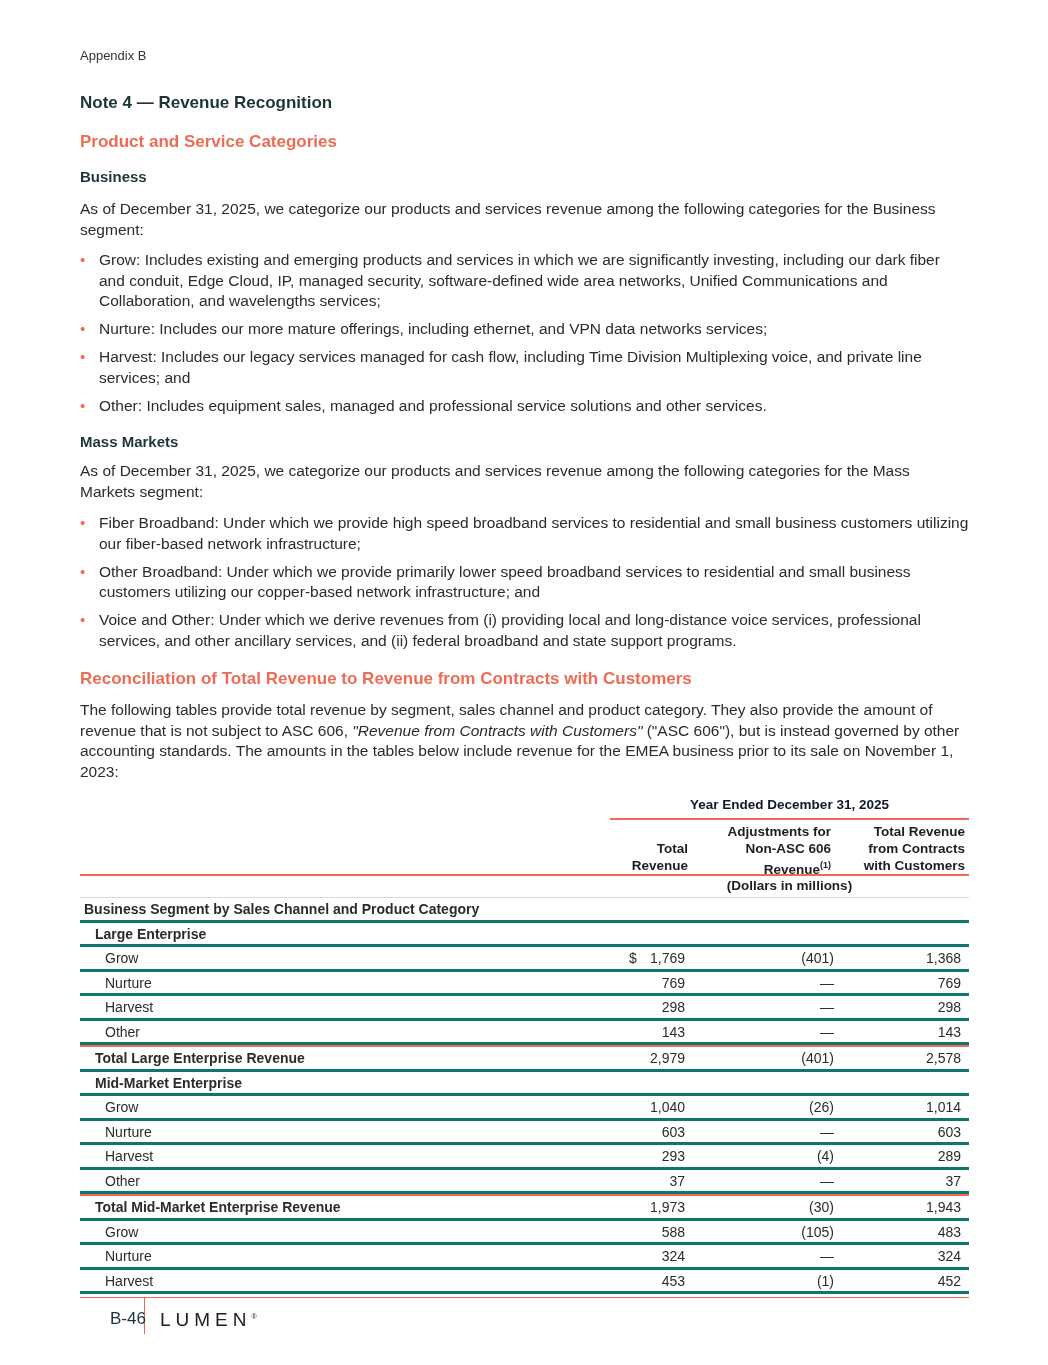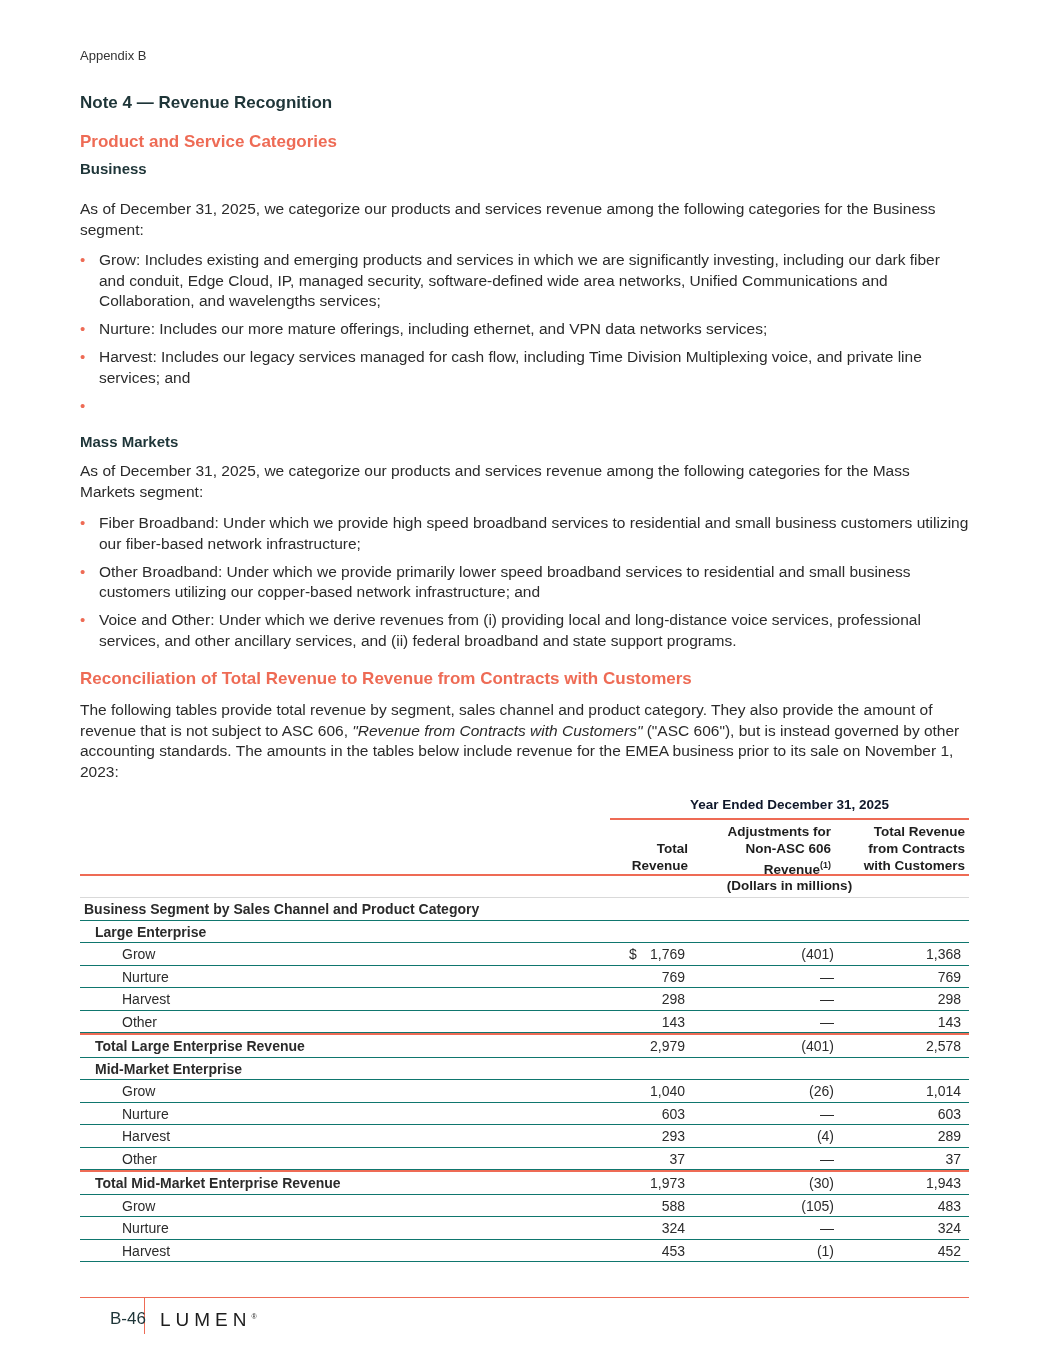--- a/index.html
+++ b/index.html
@@ -17,25 +17,25 @@
   
   .tbl { position: absolute; left: 0; top: 797px; width: 889px; }
   .yr-head { position: absolute; left: 530px; width: 359px; top: 0; height: 21px; text-align: center;
              font-size: 13.5px; font-weight: bold; color: #0f172a; border-bottom: 2px solid #ee6b55; }
   .col-head { position: absolute; top: 26px; font-size: 13.5px; font-weight: bold; color: #1e1e1e;
               text-align: right; line-height: 17px; }
   .col-rule { position: absolute; left: 0; top: 77px; width: 889px; border-top: 2px solid #ee6b55; }
   .units { position: absolute; left: 530px; width: 359px; top: 81px; text-align: center; font-size: 13.5px; font-weight: bold; color: #1e1e1e; }
   .units-rule { position: absolute; left: 0; top: 100px; width: 889px; border-top: 1px solid #d9d9d9; }
   .rows { position: absolute; left: 0; top: 101px; width: 889px; }
-  .row { position: relative; height: 21.5px; border-bottom: 1px solid #0f766e; font-size: 14px; }
+  .row { position: relative; height: 21.5px; border-bottom: 3px solid #0f766e; font-size: 14px; }
   .row.total-top { border-top: 2px solid #ee6b55; }
   .row .lbl { position: absolute; top: 3px; left: 4px; }
   .row.l1 .lbl { left: 15px; font-weight: bold; }
-  .row.l2 .lbl { left: 25px; margin-left: 17px; }
+  .row.l2 .lbl { left: 25px; }
   .row.hdr .lbl { font-weight: bold; }
   .row.total .lbl { left: 15px; font-weight: bold; }
   .num { position: absolute; top: 3px; text-align: right; }
   .c1 { right: 284px; } .c2 { right: 135px; } .c3 { right: 8px; margin-left: 36px; }
   .dollar { position: absolute; top: 3px; left: 549px; }
   .sup { font-size: 9px; vertical-align: super; }
   .footer-rule { position: absolute; left: 80px; top: 1297px; width: 889px; border-top: 1px solid #ee6b55; }
   .footer-vrule { position: absolute; left: 144px; top: 1298px; height: 36px; border-left: 1px solid #ee6b55; }
   .pgno { position: absolute; left: 82px; top: 1309px; font-size: 17px; font-weight: normal; color: #1e3538; margin-left: 28px; }
   .logo { position: absolute; left: 160px; top: 1309px; font-size: 19px; letter-spacing: 5px; color: #1e1e1e; font-weight: normal; }
@@ -43,28 +43,28 @@
   em { font-style: italic; }
 </style>
 </head>
 <body>
 
 <div class="page">
   <div class="appendix">Appendix B</div>
   <div class="note-title">Note 4 — Revenue Recognition</div>
 
   <div class="h-orange" style="top:132px">Product and Service Categories</div>
-  <div class="h-sub" style="top:160px">Business</div>
+  <div class="h-sub" style="top:168px">Business</div>
   <div class="para" style="top:199px">As of December 31, 2025, we categorize our products and services revenue among the following categories for the Business segment:</div>
 
   <ul class="bullets" style="top:250px">
     <li><span class="bullet-dot">•</span><span>Grow: Includes existing and emerging products and services in which we are significantly investing, including our dark fiber and conduit, Edge Cloud, IP, managed security, software-defined wide area networks, Unified Communications and Collaboration, and wavelengths services;</span></li>
     <li><span class="bullet-dot">•</span><span>Nurture: Includes our more mature offerings, including ethernet, and VPN data networks services;</span></li>
     <li><span class="bullet-dot">•</span><span>Harvest: Includes our legacy services managed for cash flow, including Time Division Multiplexing voice, and private line services; and</span></li>
-    <li><span class="bullet-dot">•</span></li>
+    <li><span class="bullet-dot">•</span><span>Other: Includes equipment sales, managed and professional service solutions and other services.</span></li>
   </ul>
 
   <div class="h-sub" style="top:433px">Mass Markets</div>
   <div class="para" style="top:461px">As of December 31, 2025, we categorize our products and services revenue among the following categories for the Mass Markets segment:</div>
 
   <ul class="bullets" style="top:513px">
     <li><span class="bullet-dot">•</span><span>Fiber Broadband: Under which we provide high speed broadband services to residential and small business customers utilizing our fiber-based network infrastructure;</span></li>
     <li><span class="bullet-dot">•</span><span>Other Broadband: Under which we provide primarily lower speed broadband services to residential and small business customers utilizing our copper-based network infrastructure; and</span></li>
     <li><span class="bullet-dot">•</span><span>Voice and Other: Under which we derive revenues from (i) providing local and long-distance voice services, professional services, and other ancillary services, and (ii) federal broadband and state support programs.</span></li>
   </ul>

